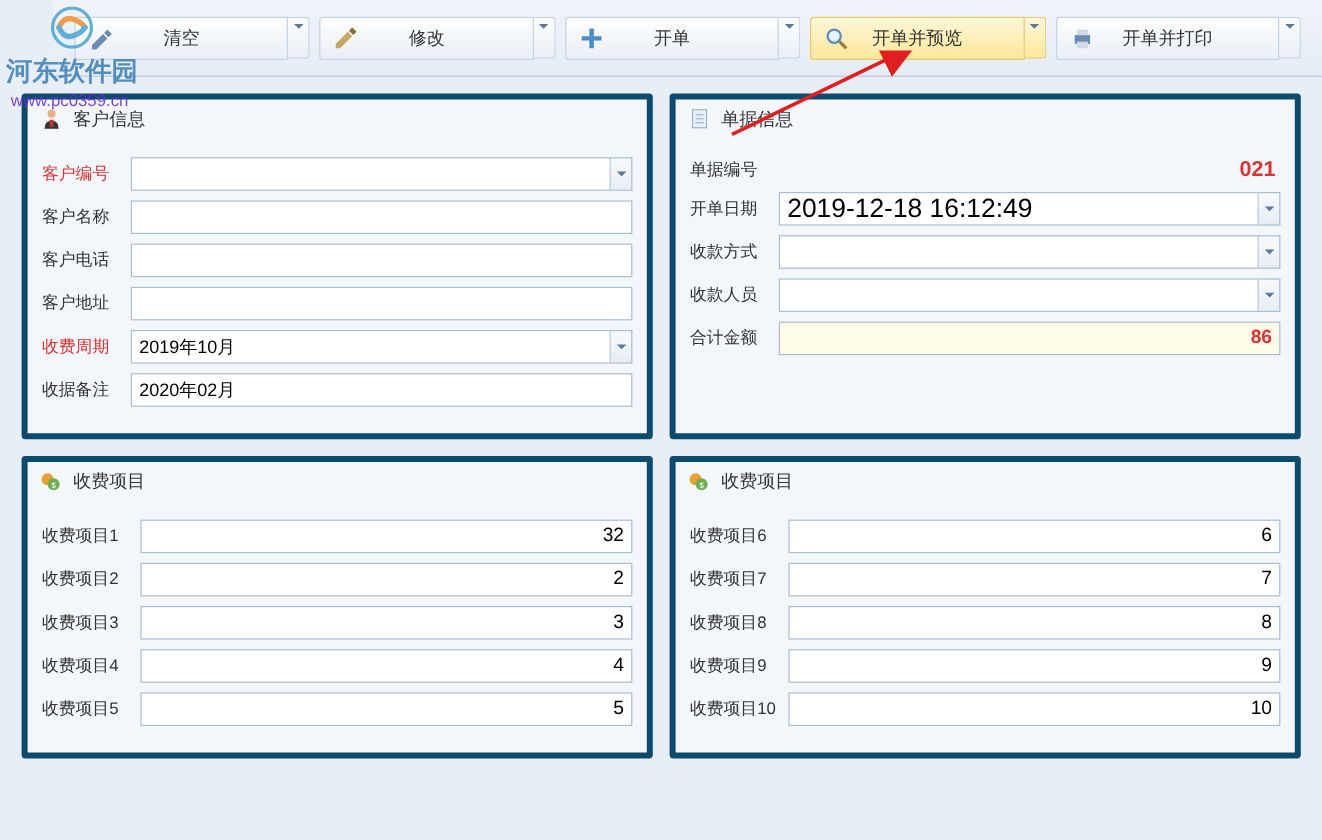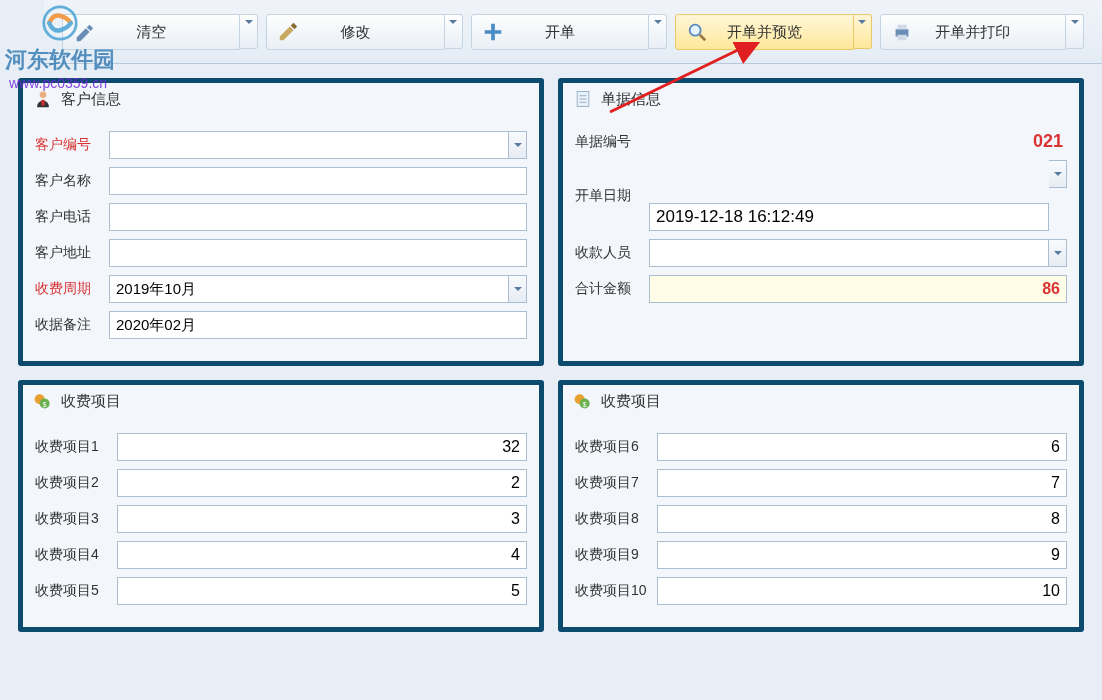--- a/index.html
+++ b/index.html
@@ -316,21 +316,28 @@
       <span>单据信息</span>
     </div>
     <div class="panel-body">
       <div class="form-row">
         <span class="form-label">单据编号</span>
         <span class="form-value-red">021</span>
       </div>
       <div class="form-row">
         <span class="form-label">开单日期</span>
         <div class="form-input-wrap">
-          <input class="form-input" style="font-size: 17px; margin-top: 43px;" value="2019-12-18 16:12:49">
+          <input class="form-input" style="font-size: 22px;" value="2019-12-18 16:12:49">
+          <button class="form-dropdown-btn"></button>
+        </div>
+      </div>
+      <div class="form-row">
+        <span class="form-label">收款方式</span>
+        <div class="form-input-wrap">
+          <input class="form-input" value="" style="">
           <button class="form-dropdown-btn"></button>
         </div>
       </div>
       <div class="form-row">
         <span class="form-label">收款人员</span>
         <div class="form-input-wrap">
           <input class="form-input" value="" style="">
           <button class="form-dropdown-btn"></button>
         </div>
       </div>

